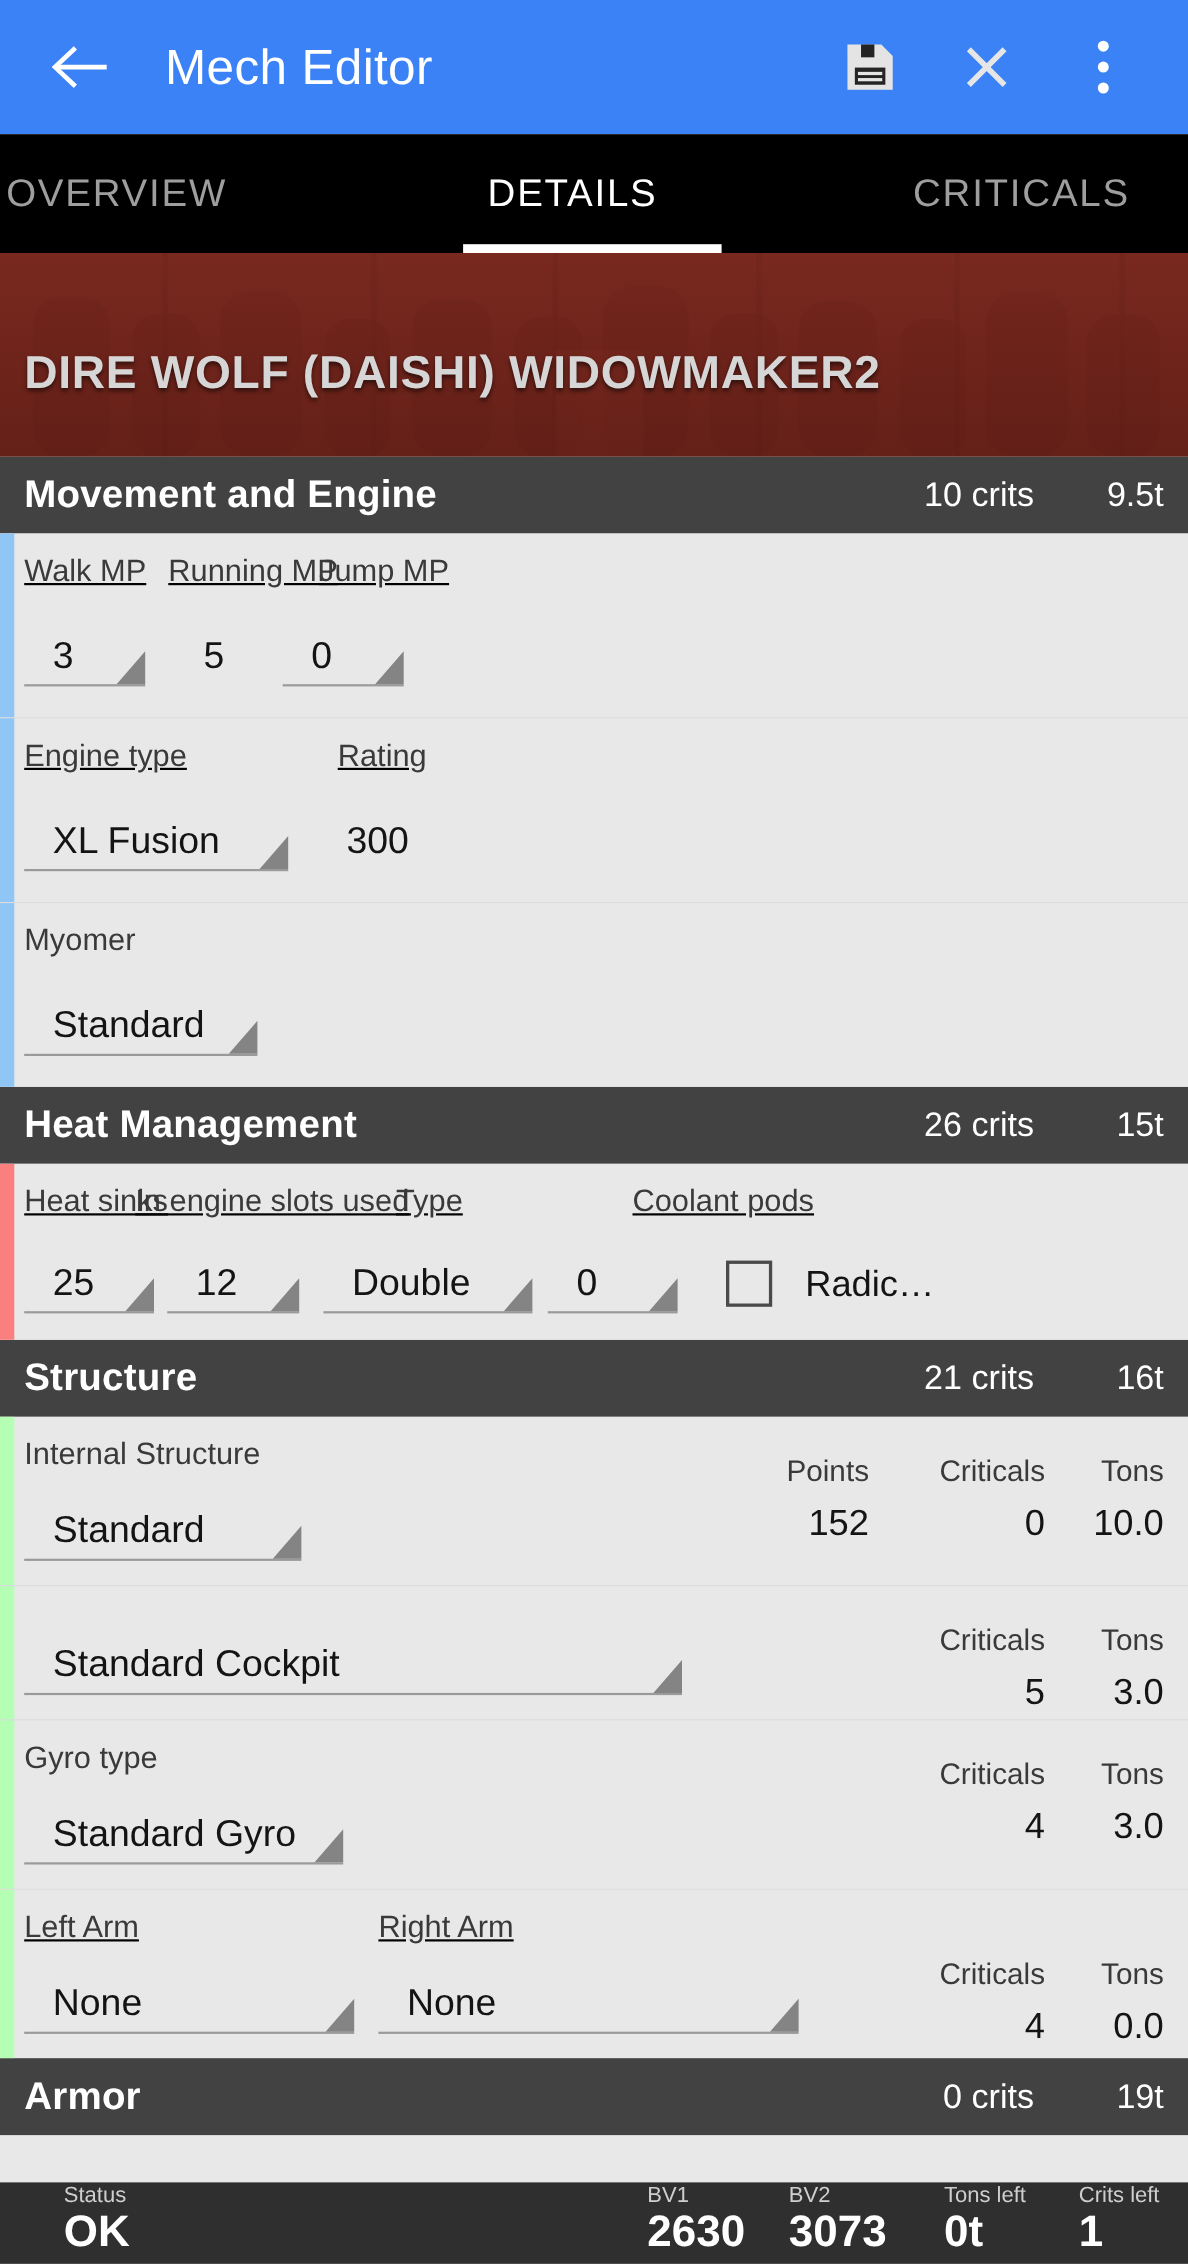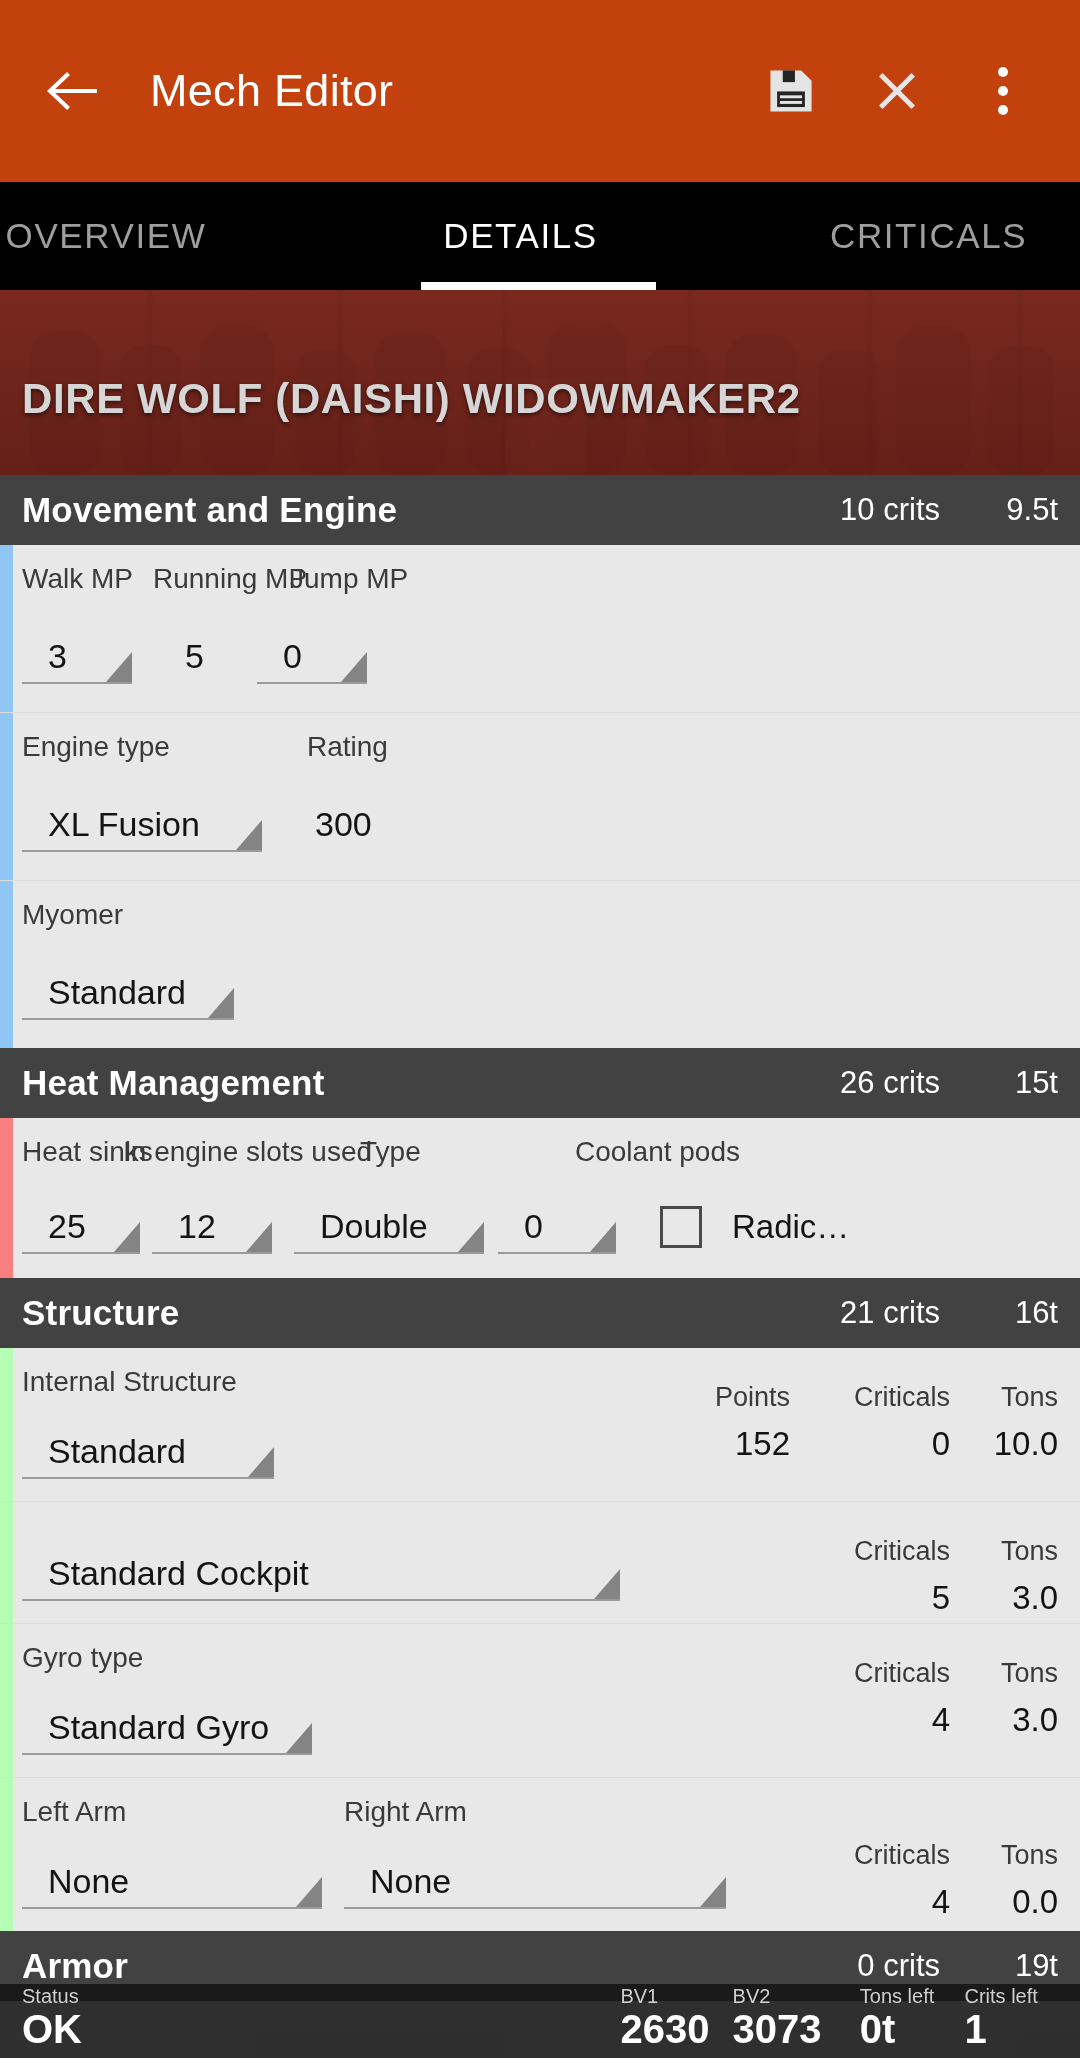--- a/index.html
+++ b/index.html
@@ -6,21 +6,21 @@
   html, body {
     width: 1080px; height: 2058px;
     background: #000;
     font-family: "Liberation Sans", sans-serif;
     overflow: hidden;
   }
   #app { position: relative; width: 1080px; height: 2058px; background:#e8e8e8; }
 
   
   .appbar {
-    height: 182px; background: #c2410c;
+    height: 122px; background: #3b82f6;
     display: flex; align-items: center; padding: 0 36px;
   }
   .back-btn { width: 76px; height: 76px; display:flex; align-items:center; justify-content:center; cursor:pointer; }
   .appbar-title {
     color: #fff; font-size: 45px; font-weight: 400;
     margin-left: 38px; letter-spacing: .3px; white-space: nowrap;
   }
   .appbar-actions { margin-left: auto; display: flex; align-items: center; gap: 44px; padding-right: 10px; }
   .icon-btn { width: 62px; height: 62px; display:flex; align-items:center; justify-content:center; cursor:pointer; }
   .dots { display: flex; flex-direction: column; gap: 9px; align-items:center; }
@@ -55,21 +55,21 @@
   }
   .sec-title { font-size: 35px; font-weight: bold; letter-spacing:.2px; }
   .sec-crits { margin-left:auto; font-size: 31px; font-weight: 400; }
   .sec-tons { width: 118px; text-align: right; font-size: 31px; }
 
   .sec-body { position: relative; background: #e8e8e8; }
   .accent { position:absolute; left:0; top:0; bottom:0; width: 13px; }
 
   .row { position: relative; padding: 18px 22px 12px 22px; border-bottom: 1px solid #dcdcdc; }
   .row:last-child { border-bottom: none; }
-  .lbls { display:flex; }
+  .lbls { display:flex;text-decoration:underline; }
   .lbl { font-size: 28px; color:#3a3a3a; white-space: nowrap; }
 
   
   .spinner { position: relative; display:inline-block; }
   .sp-val { font-size: 34px; color:#141414; padding: 0 6px 6px 26px; white-space: nowrap; }
   .sp-line { border-bottom: 2px solid #9a9a9a; }
   .sp-tri {
     position:absolute; right: 0; bottom: 0; width: 0; height: 0;
     border-left: 26px solid transparent; border-bottom: 30px solid #848484;
   }
@@ -83,21 +83,21 @@
 
   .cb-wrap { display:flex; align-items:center; gap: 30px; }
   .cb { width: 42px; height: 42px; border: 3px solid #4a4a4a; background: transparent; }
   .cb-lbl { font-size: 33px; color:#141414; white-space: nowrap; }
 
   
   .bottombar {
     position: absolute; left:0; right:0; bottom:0; height: 74px;
     background: rgba(20,20,20,.88); display:flex; align-items:flex-end; padding: 0 22px 8px 22px;
   }
-  .bb-cell { display:flex; flex-direction: column; }
+  .bb-cell { display:flex; flex-direction: column; margin-left: 36px; }
   .bb-k { font-size: 20px; color:#cfcfcf; line-height: 1.15; }
   .bb-v { font-size: 40px; color:#fff; font-weight: bold; line-height: 1.05; }
   .bb-cell.num { align-items: flex-start; }
 </style>
 </head>
 <body>
 
 <div id="app">
 
   <div class="appbar">

